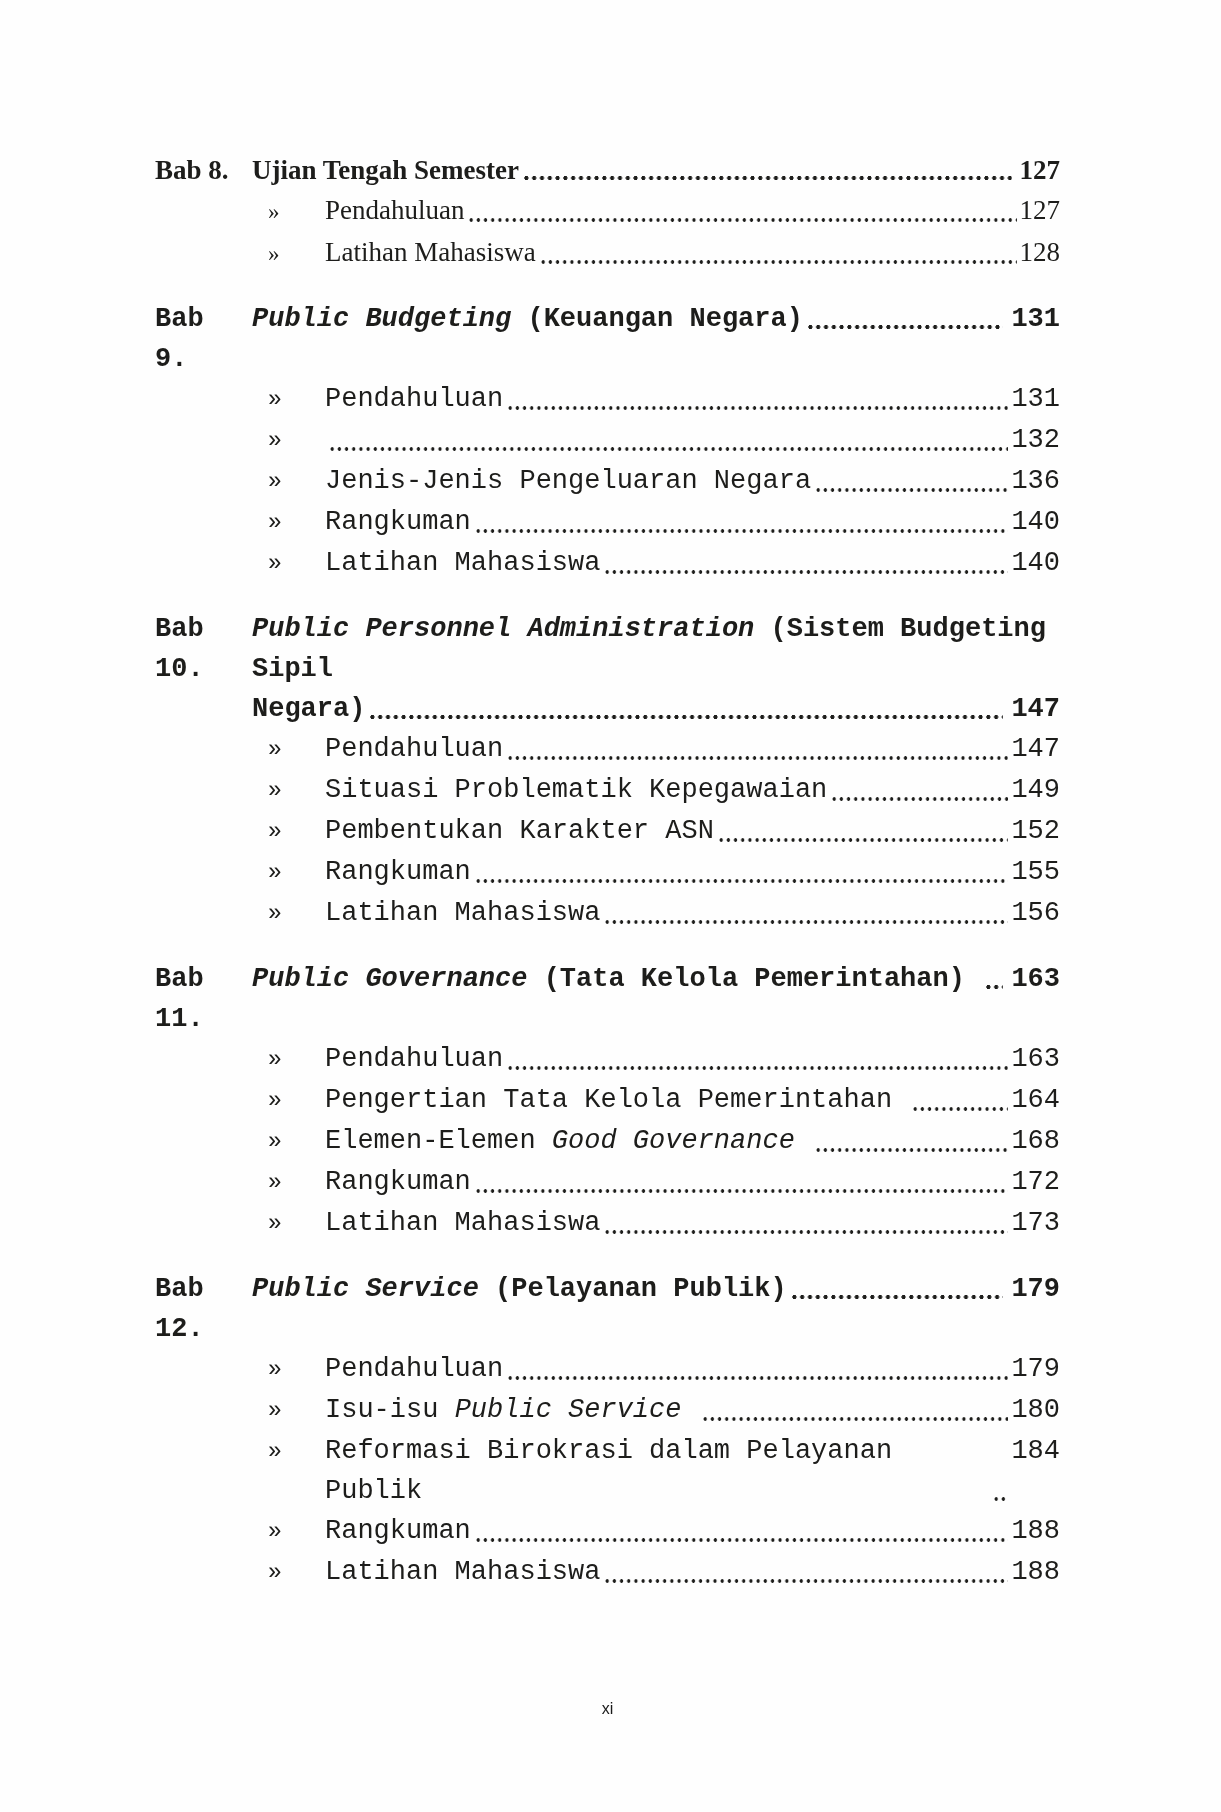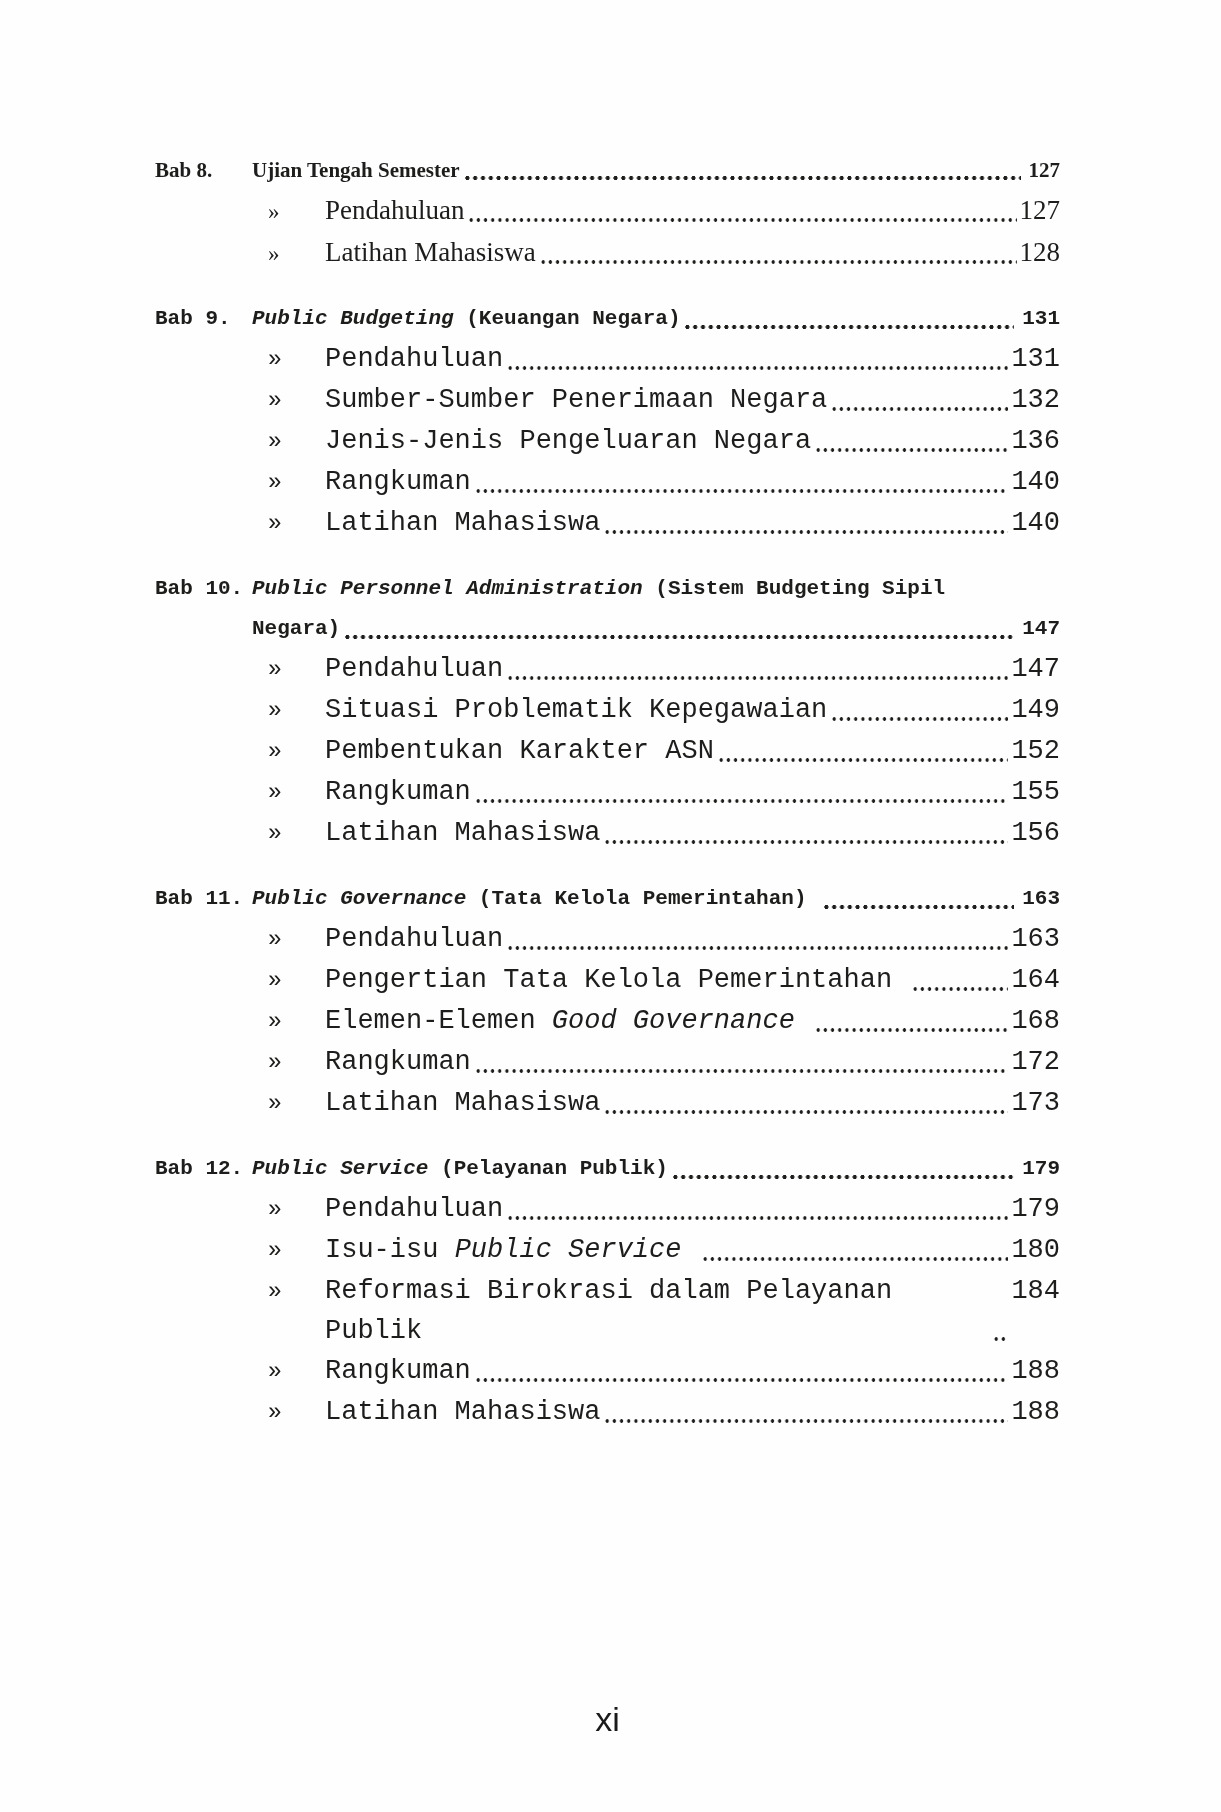--- a/index.html
+++ b/index.html
@@ -20,21 +20,21 @@
     position: absolute;
     left: 155px;
     top: 150px;
     width: 905px;
   }
   .chapter + .chapter { margin-top: 25px; font-family: Liberation Mono, monospace; }
 
   .chapter-head {
     display: flex;
     font-weight: 700;
-    font-size: 21px;
+    font-size: 27px;
     line-height: 40px;
   }
   .chapter-label { flex: 0 0 97px; }
   .chapter-title { flex: 1; min-width: 0; }
 
   .title-line {
     display: flex;
     align-items: baseline;
   }
 
@@ -71,21 +71,21 @@
   }
   .page-num { flex: none; text-align: right; }
 
   .footer {
     position: absolute;
     left: 155px;
     width: 905px;
     top: 1700px;
     text-align: center;
     font-family: "Liberation Sans", "DejaVu Sans", sans-serif;
-    font-size: 34px;
+    font-size: 16px;
     color: #1a1a1a;
   }
 </style>
 </head>
 <body>
 
 <div class="page">
   <main class="toc">
       <section class="chapter">
         <div class="chapter-head">
@@ -126,21 +126,20 @@
         </div>
         <div class="sub-items">
           <div class="sub-item">
             <span class="bullet">»</span>
             <span class="entry-text"><span>Pendahuluan</span></span>
             <span class="dots"></span>
             <span class="page-num">131</span>
           </div>
           <div class="sub-item">
             <span class="bullet">»</span>
-            <span class="entry-text"><span>Sumber-Sumber Penerimaan Negara</span></span>
             <span class="dots"></span>
             <span class="page-num">132</span>
           </div>
           <div class="sub-item">
             <span class="bullet">»</span>
             <span class="entry-text"><span>Jenis-Jenis Pengeluaran Negara</span></span>
             <span class="dots"></span>
             <span class="page-num">136</span>
           </div>
           <div class="sub-item">

